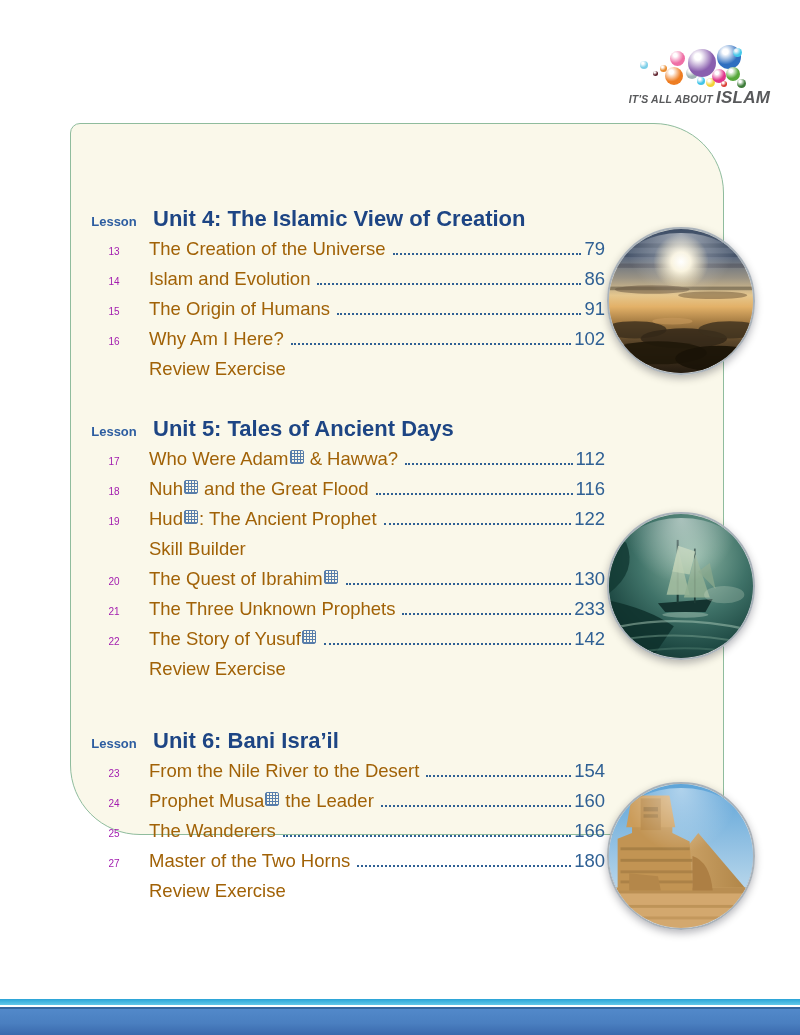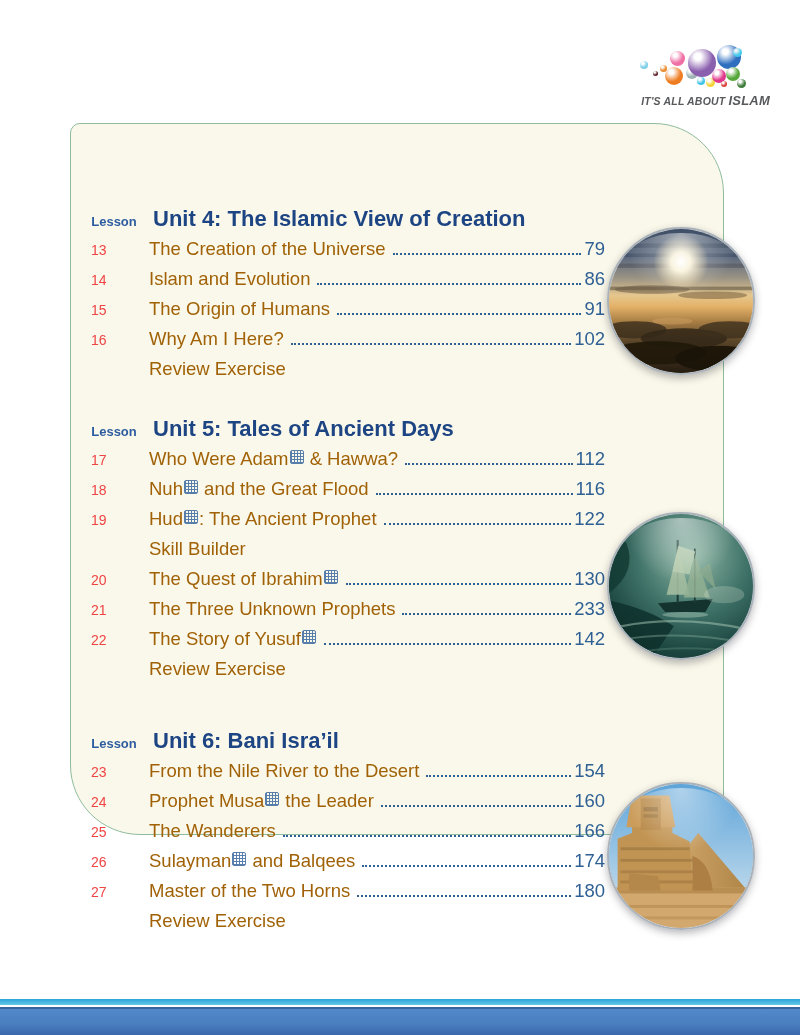--- a/index.html
+++ b/index.html
@@ -6,34 +6,34 @@
   .page{position:relative;width:800px;height:1035px;background:#ffffff;overflow:hidden;
         font-family:"Liberation Sans",sans-serif;}
 
   
   .brand{position:absolute;left:620px;top:42px;width:150px;height:66px;}
   .bubbles{position:absolute;left:0;top:0;width:150px;height:46px;}
   .bubble{position:absolute;border-radius:50%;}
   .tagline{position:absolute;left:0;bottom:0;width:150px;text-align:right;
            font-style:italic;font-weight:bold;color:#58595b;font-size:10.5px;
            letter-spacing:.2px;white-space:nowrap;}
-  .tagline .islam{font-size:13px;}
+  .tagline .islam{font-size:17px;}
 
   
   .toc-box{position:absolute;left:70px;top:123px;width:654px;height:712px;
            box-sizing:border-box;background:#faf8ea;border:1.5px solid #8fbc9d;
            border-radius:10px 70px 0 70px;padding:80px 0 16px 20px;}
   .unit{width:514px;}
   .unit + .unit{margin-top:30px;}
   .unit.u6{margin-top:42px;}
   .unit-header{display:flex;align-items:baseline;height:30px;line-height:30px;}
   .lesson-label{width:46px;text-align:center;font-size:13px;font-weight:bold;color:#2d5da0;}
   .unit-title{margin-left:16px;font-size:22px;font-weight:bold;color:#1d4584;white-space:nowrap;}
   .entry{display:flex;align-items:baseline;height:30px;line-height:30px;}
-  .entry .num{width:46px;text-align:left;font-size:14px;color:#ef4444;flex:none;}
+  .entry .num{width:46px;text-align:center;font-size:10px;color:#a21caf;flex:none;}
   .entry .title{margin-left:12px;font-size:18.5px;color:#a16207;white-space:nowrap;}
   .entry .leader{flex:1;min-width:14px;border-bottom:2px dotted #2f6094;margin:0 3px 7px 7px;}
   .entry .leader.hidden{border-bottom:none;}
   .entry .pageno{font-size:18.5px;color:#2f6094;flex:none;}
   .honorific{display:inline-block;width:12px;height:12px;margin:0 1px;vertical-align:baseline;
              transform:translateY(-1px);border-radius:2px;border:1px solid #3b68a0;opacity:.85;
              background:
                repeating-linear-gradient(0deg,#3b68a0 0 1px,transparent 1px 3px),
                repeating-linear-gradient(90deg,#3b68a0 0 1px,transparent 1px 3px);}
 
@@ -192,26 +192,20 @@
           <span class="num">24</span>
           <span class="title">Prophet Musa<span class="honorific"></span> the Leader</span>
           <span class="leader"></span>
           <span class="pageno">160</span>
         </div>
         <div class="entry">
           <span class="num">25</span>
           <span class="title">The Wanderers</span>
           <span class="leader"></span>
           <span class="pageno">166</span>
-        </div>
-        <div class="entry">
-          <span class="num">26</span>
-          <span class="title">Sulayman<span class="honorific"></span> and Balqees</span>
-          <span class="leader"></span>
-          <span class="pageno">174</span>
         </div>
         <div class="entry">
           <span class="num">27</span>
           <span class="title">Master of the Two Horns</span>
           <span class="leader"></span>
           <span class="pageno">180</span>
         </div>
         <div class="entry">
           <span class="num"></span>
           <span class="title">Review Exercise</span>

